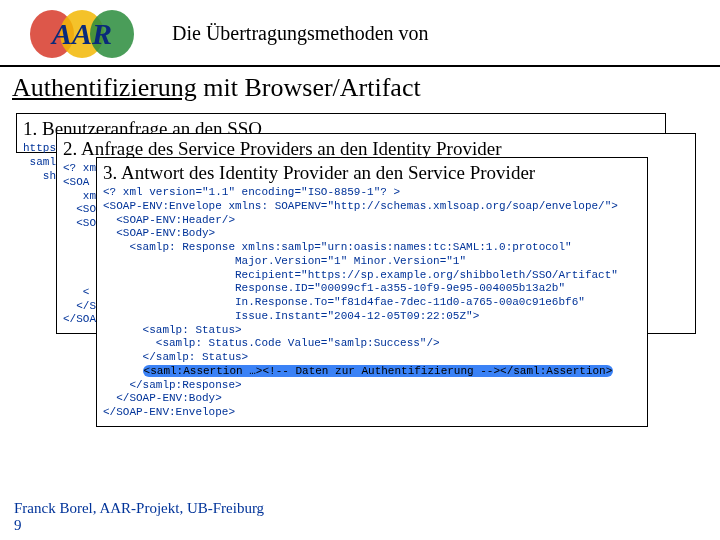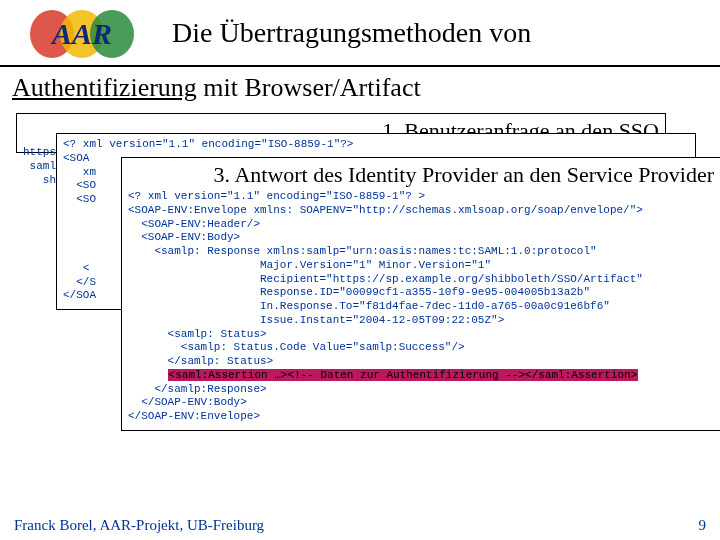--- a/index.html
+++ b/index.html
@@ -22,21 +22,21 @@
     height: 55px;
     margin-right: 20px;
     flex-shrink: 0;
     display: flex;
     align-items: center;
     justify-content: center;
     position: relative;
   }
   .logo svg { display: block; }
   .title {
-    font-size: 28px;
+    font-size: 20px;
     line-height: 1.15;
     color: #000;
   }
   .subtitle {
     font-size: 26px;
     padding: 6px 20px 4px 12px;
   }
   .subtitle .u { text-decoration: underline; }
   .stage {
     position: relative;
@@ -44,46 +44,46 @@
     height: 380px;
   }
   .card {
     position: absolute;
     border: 1px solid #000;
     background: #fff;
     padding: 4px 6px 6px 6px;
   }
   .card-title {
     font-family: "Times New Roman", serif;
-    font-size: 22px;
+    font-size: 19px;
     margin-bottom: 2px;
-    text-align: right;
   }
   .code {
     font-family: "Courier New", monospace;
     font-size: 11px;
     line-height: 1.25;
     white-space: pre;
     color: #003399;
   }
-  .code .hl { background: #be185d; color: #000; padding: 0 1px; }
+  .code .hl { background: #3b82f6; color: #000; padding: 0 1px; border-radius: 6px; }
   #card1 { left: 0; top: 0; width: 650px; height: 40px; }
   #card1 .code { color: #003399; }
   #card2 { left: 40px; top: 20px; width: 640px; }
-  #card3 { left: 80px; top: 44px; width: 600px; margin-left: 25px; }
+  #card3 { left: 80px; top: 44px; width: 552px; }
   .footer {
     position: absolute;
     bottom: 6px;
     left: 0;
     width: 720px;
     padding: 0 14px;
     display: flex;
-    justify-content: space-between;
+    justify-content: center;
     font-size: 15px;
     color: #003399;
+    flex-direction: column;
   }
 </style>
 </head>
 <body>
 
 <div class="header">
   <div class="logo">
     <svg width="140" height="55" viewBox="0 0 140 55">
       <ellipse cx="40" cy="28" rx="22" ry="24" fill="#d73a2a" opacity="0.85"></ellipse>
       <ellipse cx="70" cy="28" rx="22" ry="24" fill="#f2b705" opacity="0.85"></ellipse>
@@ -103,20 +103,21 @@
 <div class="stage">
 
   <div id="card1" class="card">
     <div class="card-title">1. Benutzeranfrage an den SSO</div>
     <div class="code"><span>https:</span>
 <span> samlp</span>
 <span>   sh</span></div>
   </div>
 
   <div id="card2" class="card">
+    <div class="card-title">2. Anfrage des Service Providers an den Identity Provider</div>
     <div class="code"><span>&lt;? xml version="1.1" encoding="ISO-8859-1"?&gt;</span>
 <span>&lt;SOA</span>
 <span>   xm</span>
 <span>  &lt;SO</span>
 <span>  &lt;SO</span>
 <span></span>
 <span></span>
 <span></span>
 <span></span>
 <span>   &lt;</span>

